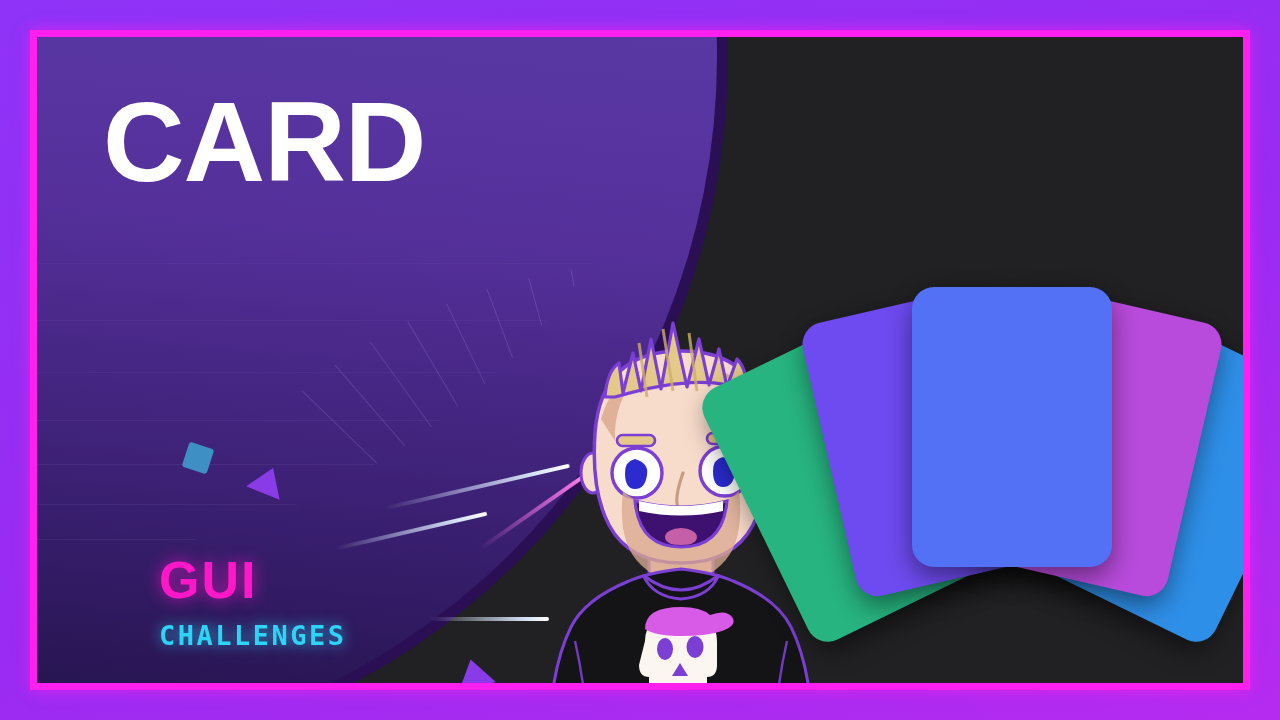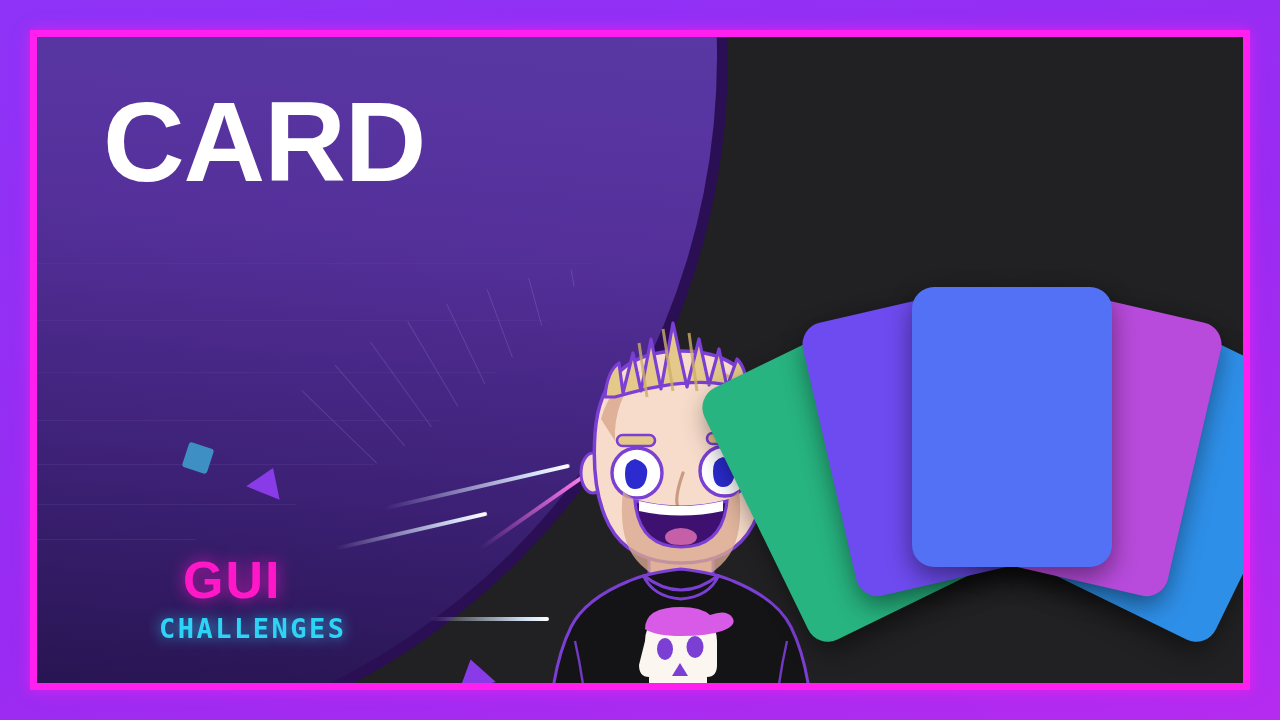--- a/index.html
+++ b/index.html
@@ -68,25 +68,24 @@
     position:absolute; left:66px; top:52px;
     color:#fff; font-weight:700; font-size:113px; line-height:.94;
     letter-spacing:-1px;
   }
   #headline .ln { display:block; }
   
   #logo { position:absolute; left:122px; top:517px; }
   #logo-gui {
     color:#FF17C8; font-size:52px; font-weight:700; letter-spacing:2px; line-height:1;
     text-shadow:0 0 16px rgba(255,23,200,.75);
-    margin-left:24px;
   }
   #logo-challenges {
     color:#2ED4F5; font-size:27px; font-weight:700; letter-spacing:2.5px; line-height:1;
-    margin-top:9px;
+    margin-top:16px;
     text-shadow:0 0 14px rgba(46,212,245,.8);
     font-family:"DejaVu Sans Mono", monospace;
   }
   
   #card-stack { position:absolute; left:760px; top:215px; width:490px; height:400px; }
   .card {
     position:absolute; left:115px; top:35px;
     width:200px; height:280px; border-radius:22px;
     transform-origin:50% 115%;
     box-shadow:0 10px 26px rgba(0,0,0,.45);

